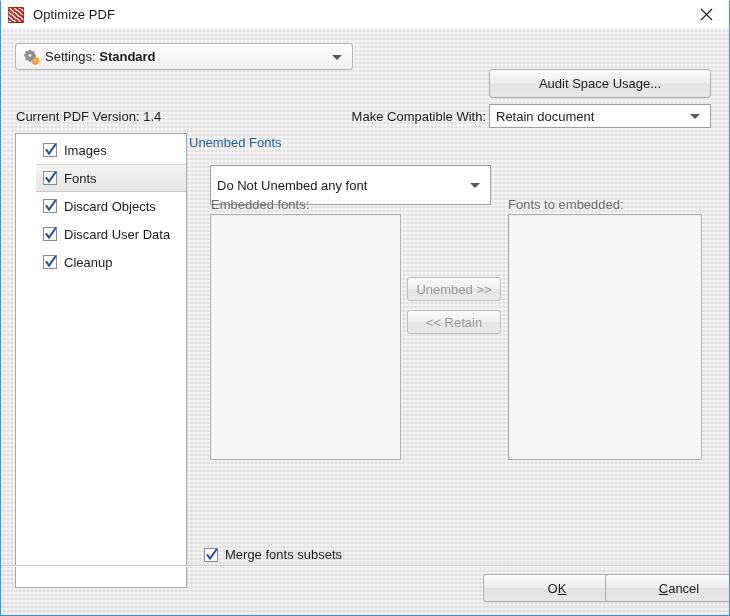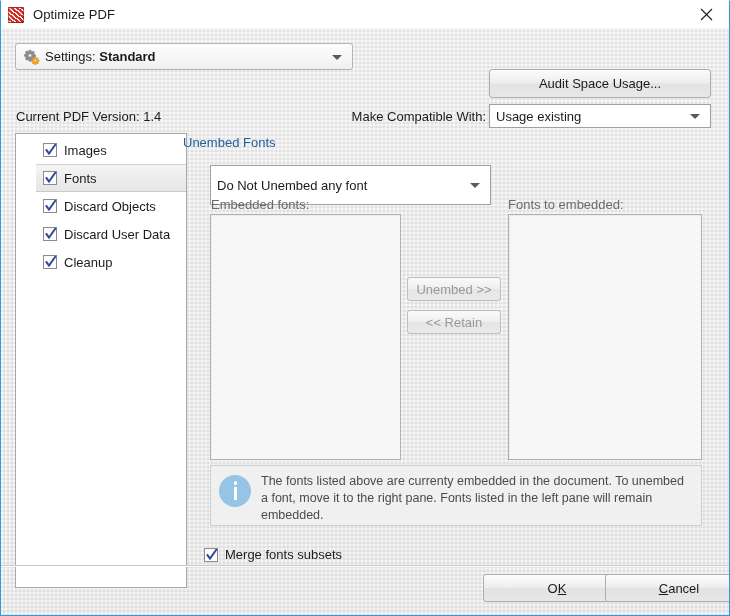--- a/index.html
+++ b/index.html
@@ -219,21 +219,21 @@
     flex: 0 0 auto;
   }
   .cbox svg {
     position: absolute;
     left: 0; top: -1px;
   }
 
   
   #group-title {
     position: absolute;
-    left: 182px; top: 107px;
+    left: 188px; top: 107px;
     font-size: 13px;
     color: #21609b;
   }
 
   #unembed-combo {
     position: absolute;
     left: 209px; top: 137px;
     width: 281px; height: 40px;
     box-sizing: border-box;
     background: #ffffff;
@@ -400,21 +400,21 @@
       <span id="settings-label"><span>Settings:</span> <b>Standard</b></span>
       <span class="combo-arrow"></span>
     </div>
 
     <div id="audit-btn" class="top">Audit Space Usage...</div>
 
     <div id="version-label">Current PDF Version: 1.4</div>
 
     <div id="compat-label">Make Compatible With:</div>
     <div id="compat-combo">
-      <span id="compat-value">Usage existing</span>
+      <span id="compat-value">Retain document</span>
       <span class="combo-arrow"></span>
     </div>
 
     <div id="category-list">
 
       <div class="cat-item">
         <span class="cbox">
           <svg width="14" height="15" viewBox="0 0 14 15" aria-hidden="true">
             <path d="M2.5 7.2 L5 10.6 L11.2 1.8" fill="none" stroke="#2b4c96" stroke-width="2" stroke-linecap="square"></path>
           </svg>
@@ -469,24 +469,20 @@
 
     <div class="pane-label" id="embedded-label">Embedded fonts:</div>
     <div class="pane-label" id="tounembed-label">Fonts to embedded:</div>
 
     <div class="listbox" id="embedded-list"></div>
     <div class="listbox" id="tounembed-list"></div>
 
     <div class="mid-btn" id="unembed-btn">Unembed &gt;&gt;</div>
     <div class="mid-btn" id="retain-btn">&lt;&lt; Retain</div>
 
-    <div id="info-box">
-      <div id="info-icon"></div>
-      <div id="info-text">The fonts listed above are currenty embedded in the document. To unembed a font, move it to the right pane. Fonts listed in the left pane will remain embedded.</div>
-    </div>
 
     <div id="merge-row">
       <span class="cbox">
         <svg width="14" height="15" viewBox="0 0 14 15" aria-hidden="true">
           <path d="M2.5 7.2 L5 10.6 L11.2 1.8" fill="none" stroke="#2b4c96" stroke-width="2" stroke-linecap="square"></path>
         </svg>
       </span>
       <span id="merge-label">Merge fonts subsets</span>
     </div>
 

